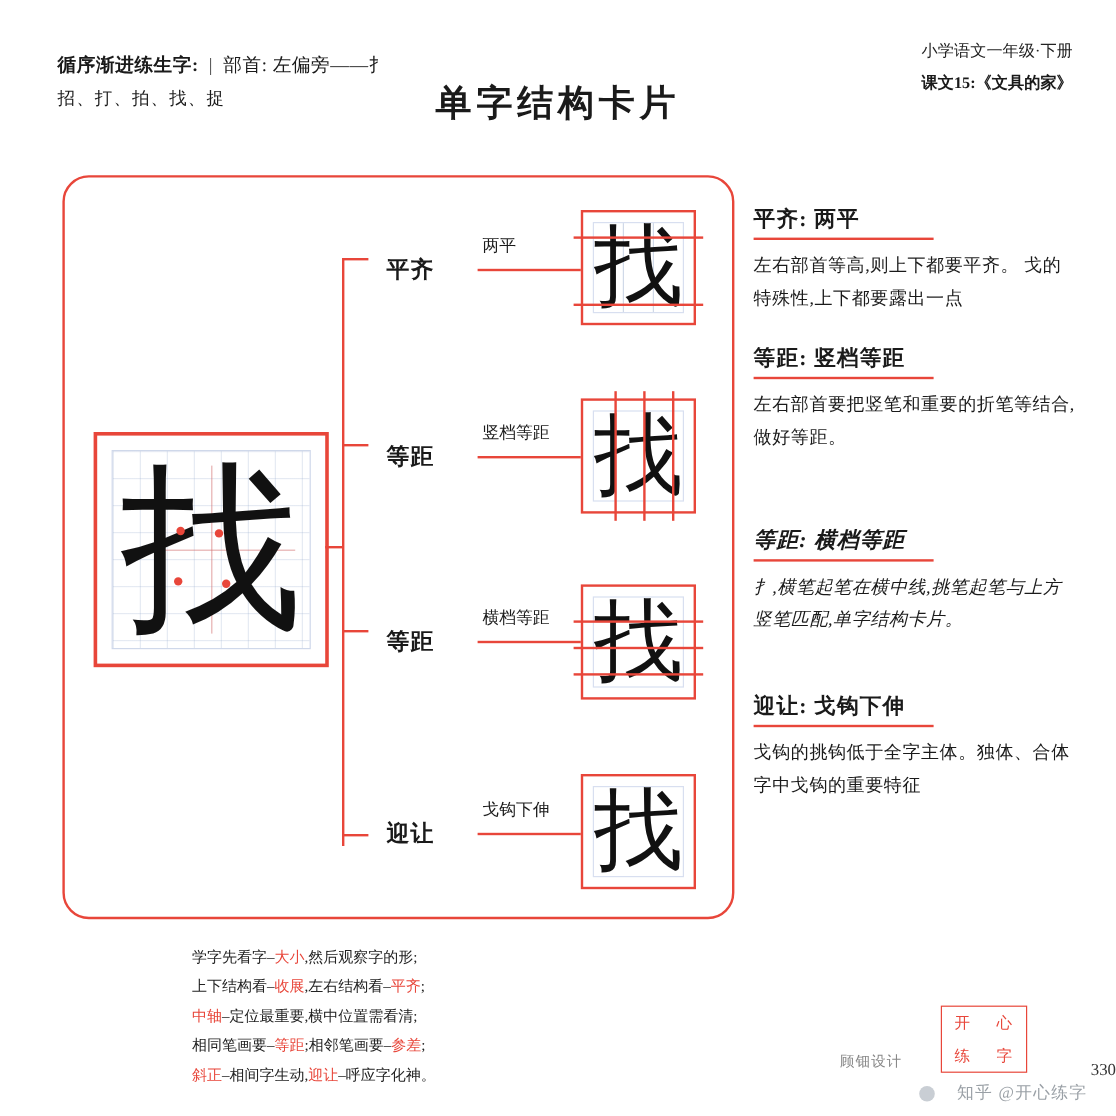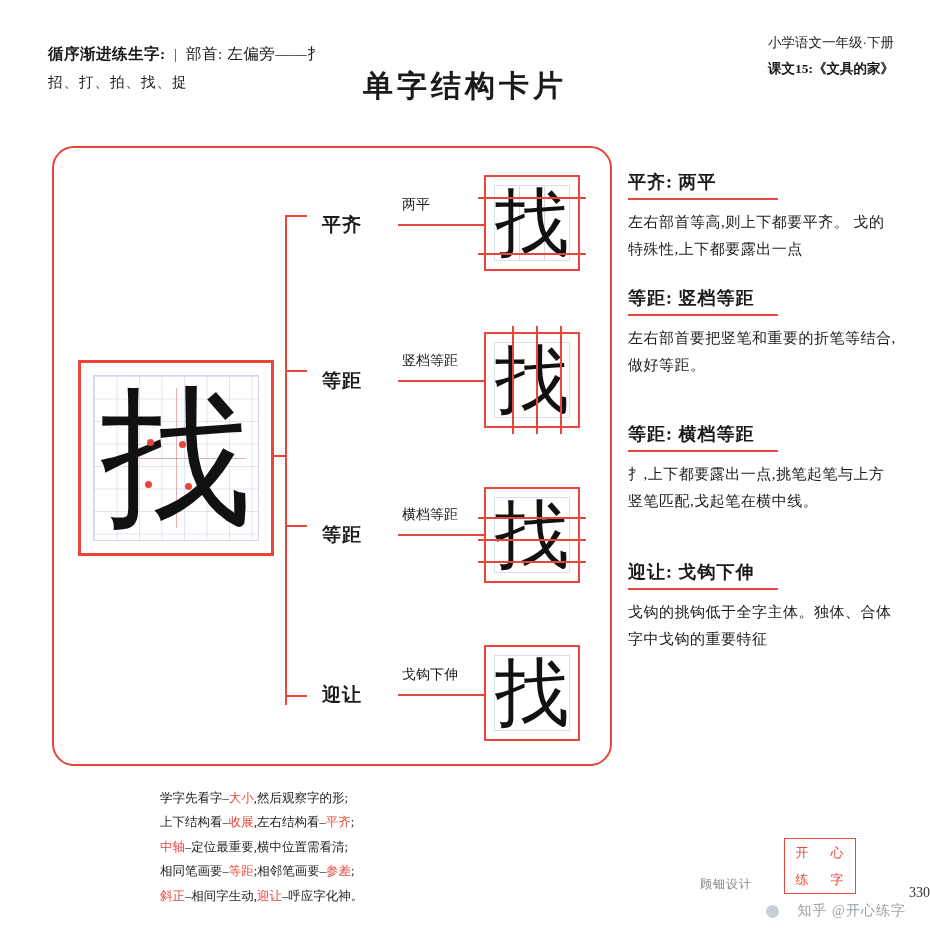--- a/index.html
+++ b/index.html
@@ -424,24 +424,24 @@
       <h3>平齐: 两平</h3>
       <div class="hr"></div>
       <p>左右部首等高,则上下都要平齐。
 戈的特殊性,上下都要露出一点</p>
     </div>
     <div class="note">
       <h3>等距: 竖档等距</h3>
       <div class="hr"></div>
       <p>左右部首要把竖笔和重要的折笔等结合,做好等距。</p>
     </div>
-    <div class="note" style="margin-top:42px;">
+    <div class="note" style="margin-top:58px;font-style:italic;">
       <h3>等距: 横档等距</h3>
       <div class="hr"></div>
-      <p>扌,上下都要露出一点,挑笔起笔与上方竖笔匹配,戈起笔在横中线。</p>
+      <p>扌,横笔起笔在横中线,挑笔起笔与上方竖笔匹配,单字结构卡片。</p>
     </div>
     <div class="note" style="margin-top:44px;">
       <h3>迎让: 戈钩下伸</h3>
       <div class="hr"></div>
       <p>戈钩的挑钩低于全字主体。独体、合体字中戈钩的重要特征</p>
     </div>
   </div>
 
   <div class="tips" id="tips-block">
       <div><span>学字先看字–</span><span class="r">大小</span><span>,然后观察字的形;</span></div>

